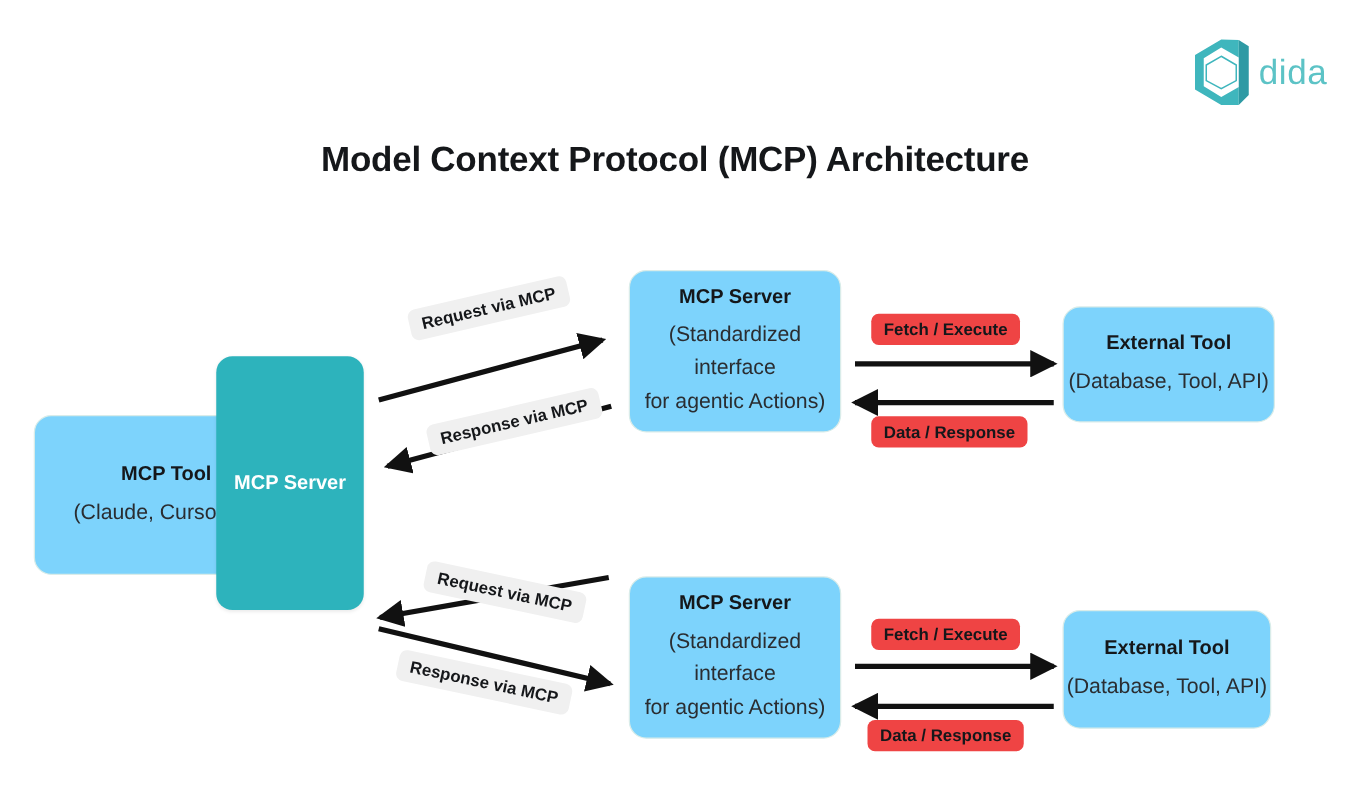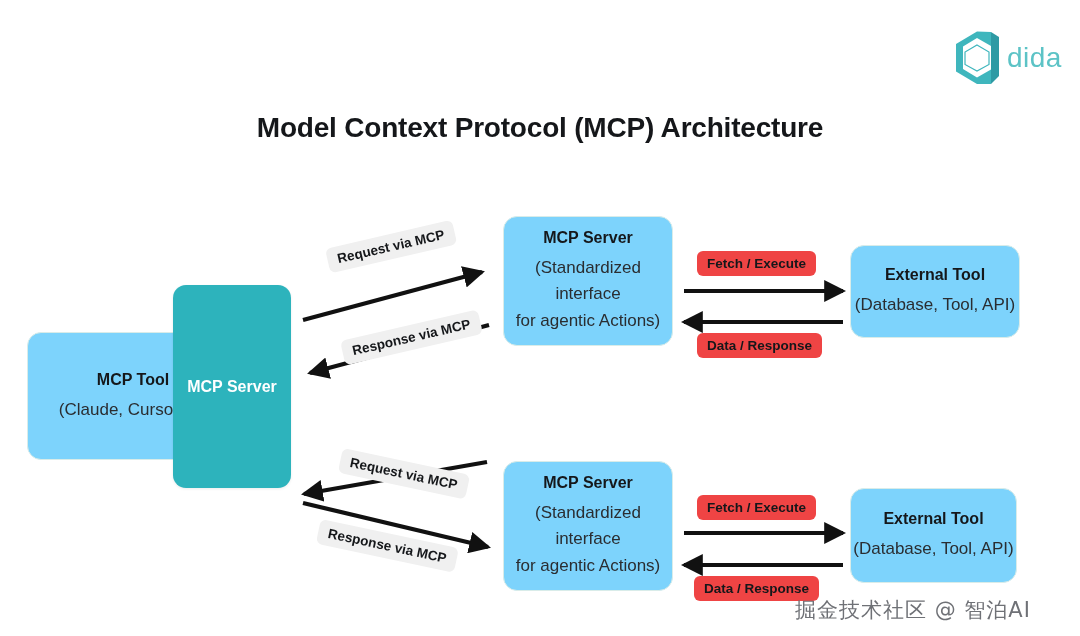--- a/index.html
+++ b/index.html
@@ -148,15 +148,14 @@
   <div class="alabel rot" id="lbl-req-1">Request via MCP</div>
   <div class="alabel rot" id="lbl-res-1">Response via MCP</div>
   <div class="alabel" id="lbl-fetch-1">Fetch / Execute</div>
   <div class="alabel" id="lbl-data-1">Data / Response</div>
 
   <div class="alabel rot" id="lbl-req-2">Request via MCP</div>
   <div class="alabel rot" id="lbl-res-2">Response via MCP</div>
   <div class="alabel" id="lbl-fetch-2">Fetch / Execute</div>
   <div class="alabel" id="lbl-data-2">Data / Response</div>
 
-  <div class="watermark">掘金技术社区 @ 智泊AI</div>
 
 </div>
 
 </body></html>

